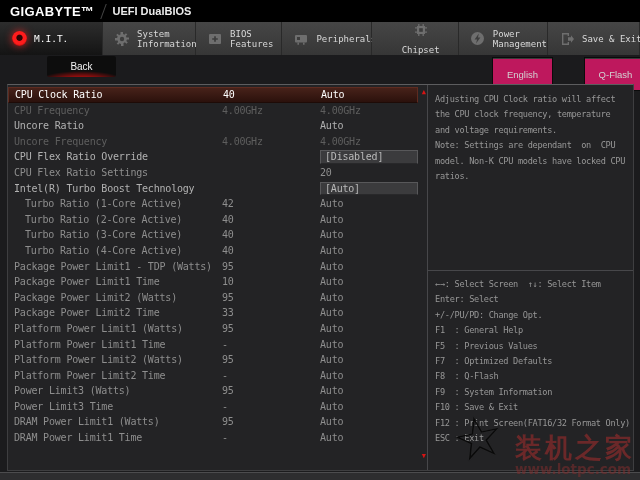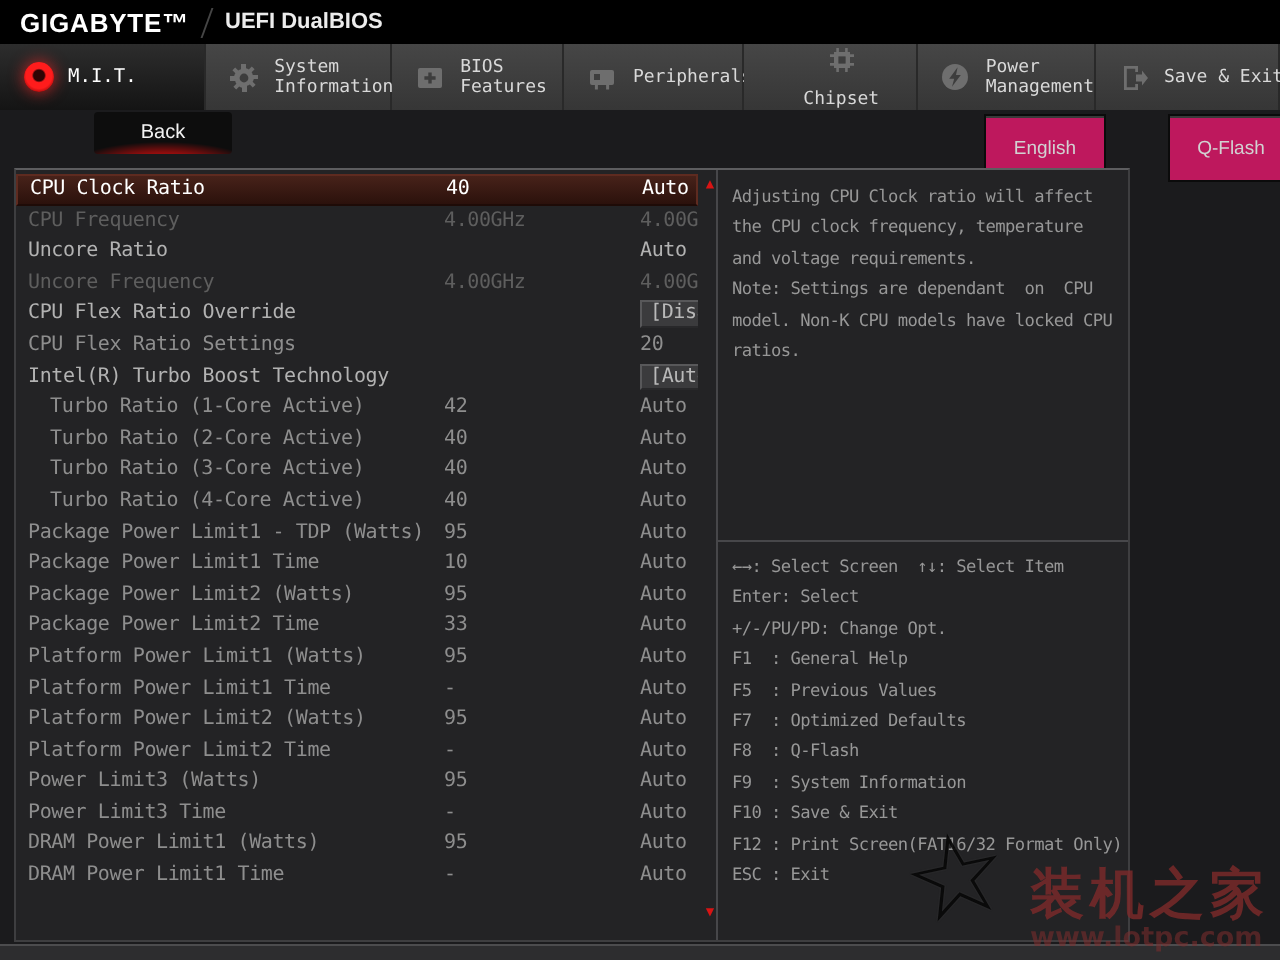--- a/index.html
+++ b/index.html
@@ -31,21 +31,21 @@
     background:#0d0d0d radial-gradient(ellipse 90% 75% at 50% 125%, #e31212 0%, #8d0d0d 38%, rgba(20,0,0,0) 72%);
     border-radius:2px;color:#f2f2f2;font-size:10px;display:flex;align-items:center;justify-content:center;
     font-family:"Liberation Sans", sans-serif;margin-left:40px;}
   .minibtn{position:absolute;top:57px;height:34px;box-sizing:border-box;background:#be185d;
     border:1px solid #0b0b0b;box-shadow:inset 0 1px 0 #3a3a3a;color:#d2d2d2;font-size:9.5px;
     display:flex;align-items:center;justify-content:center;font-family:"Liberation Sans", sans-serif;}
   .lang{left:492px;width:61px;}
   .qflash{left:584px;width:63px;}
 
   
-  .content{position:absolute;left:7px;top:84px;width:558px;height:387px;box-sizing:border-box;
+  .content{position:absolute;left:7px;top:84px;width:627px;height:387px;box-sizing:border-box;
     border:1px solid #3e3e40;border-top-color:#5d5d5f;background:#232325;display:flex;}
   .list-panel{position:relative;width:420px;height:100%;}
   .rows{position:absolute;left:0;top:2px;right:9px;}
   .row{display:grid;grid-template-columns:208px 98px 1fr;height:15.6px;line-height:15.6px;
     box-sizing:border-box;padding-left:6px;font-size:10px;letter-spacing:-0.2px;color:#b2b2b2;
     white-space:nowrap;}
   .row.dim{color:#5e5e5e;}
   .row.sub{color:#8e8e8e;}
   .row.selected{color:#fff;border:1px solid #5e2b20;border-bottom-color:#1e0b07;line-height:13.6px;
     background:linear-gradient(#47221a,#2b110c);}

